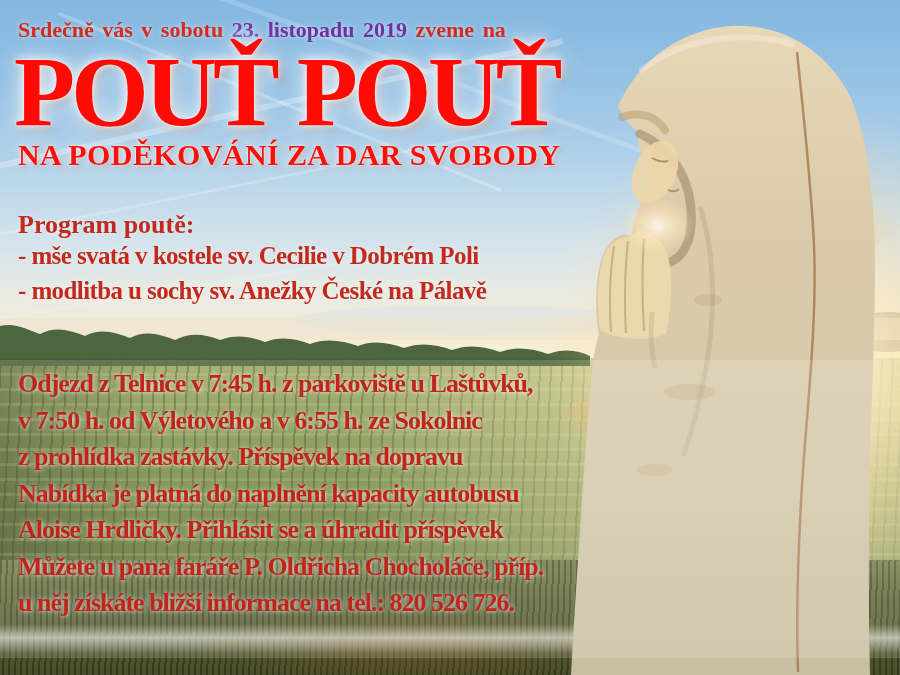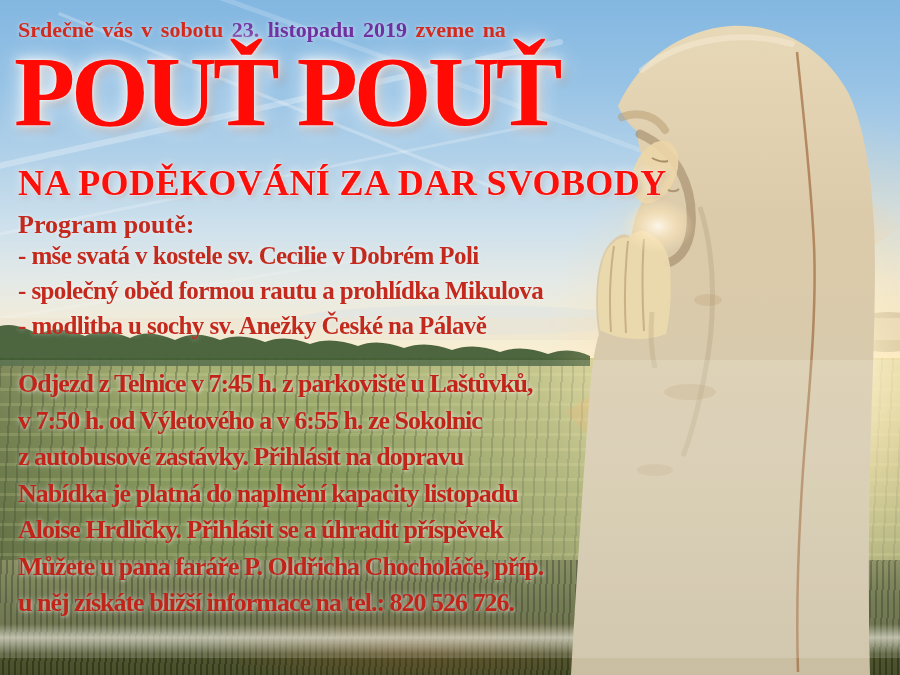--- a/index.html
+++ b/index.html
@@ -46,21 +46,21 @@
     top:15px;font-size:22px;line-height:30px;font-weight:600;word-spacing:3px;
     text-shadow:0 0 5px rgba(255,255,255,.55);
   }
   #main-title{
     top:42px;left:14px;
     font-size:100px;line-height:100px;font-weight:bold;letter-spacing:-4px;
     text-shadow:0 0 2px #fff,0 0 10px rgba(255,255,255,.95),
                 0 0 22px rgba(255,255,255,.85),3px 4px 8px rgba(125,70,48,.45);
   }
   #sub-title{
-    top:166px;font-size:36px;line-height:34px;font-weight:bold;letter-spacing:.4px;
+    top:138px;font-size:30px;line-height:34px;font-weight:bold;letter-spacing:.4px;
     text-shadow:0 0 2px #fff,0 0 8px rgba(255,255,255,.9),2px 2px 5px rgba(125,70,48,.35);
   }
   #program-heading{
     top:208px;font-size:26px;line-height:34px;font-weight:600;
     text-shadow:0 0 5px rgba(255,255,255,.5);
     text-align:center;
   }
   #program-list{
     top:238px;font-size:25px;line-height:35px;font-weight:600;letter-spacing:-.6px;
     text-shadow:0 0 5px rgba(255,255,255,.5);
@@ -187,27 +187,26 @@
   </div>
 
   <div class="txt" id="main-title" style="color:#ff0a04">POUŤ POUŤ</div>
 
   <div class="txt" id="sub-title" style="color:#fb100b">NA PODĚKOVÁNÍ ZA DAR SVOBODY</div>
 
   <div class="txt" id="program-heading" style="color:#c32a1d">Program poutě:</div>
 
   <div class="txt" id="program-list" style="color:#c32a1d">
     <span class="pl-line">- mše svatá v kostele sv. Cecilie v Dobrém Poli</span>
-    <span class="pl-line">- společný oběd formou rautu a prohlídka Mikulova</span>
     <span class="pl-line">- modlitba u sochy sv. Anežky České na Pálavě</span>
   </div>
 
   <div class="txt" id="details-block" style="color:#c1251a">
     <span class="dt-line">Odjezd z Telnice v 7:45 h. z parkoviště u Laštůvků,</span>
     <span class="dt-line">v 7:50 h. od Výletového a v 6:55 h. ze Sokolnic</span>
-    <span class="dt-line">z autobusové zastávky. Přihlásit na dopravu</span>
-    <span class="dt-line">Nabídka je platná do naplnění kapacity listopadu</span>
+    <span class="dt-line">z prohlídka zastávky. Příspěvek na dopravu</span>
+    <span class="dt-line">Nabídka je platná do naplnění kapacity autobusu</span>
     <span class="dt-line">Aloise Hrdličky. Přihlásit se a úhradit příspěvek</span>
     <span class="dt-line">Můžete u pana faráře P. Oldřicha Chocholáče, příp.</span>
     <span class="dt-line">u něj získáte bližší informace na tel.: 820 526 726.</span>
   </div>
 
 </div>
 
 </body></html>

